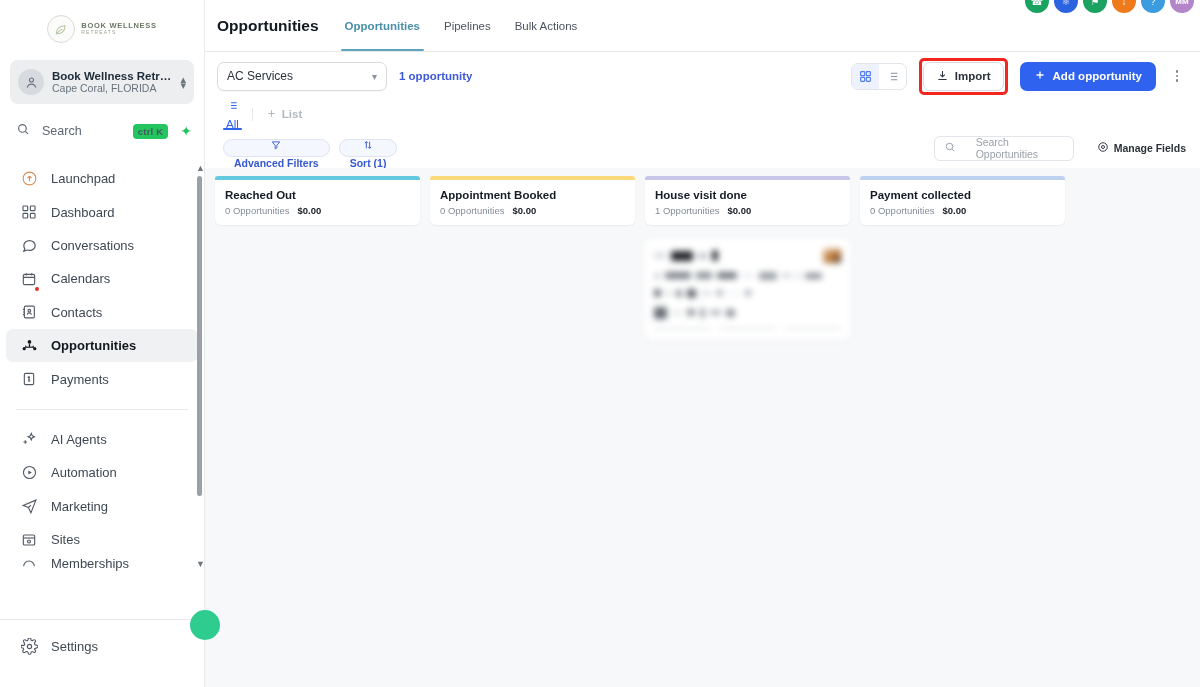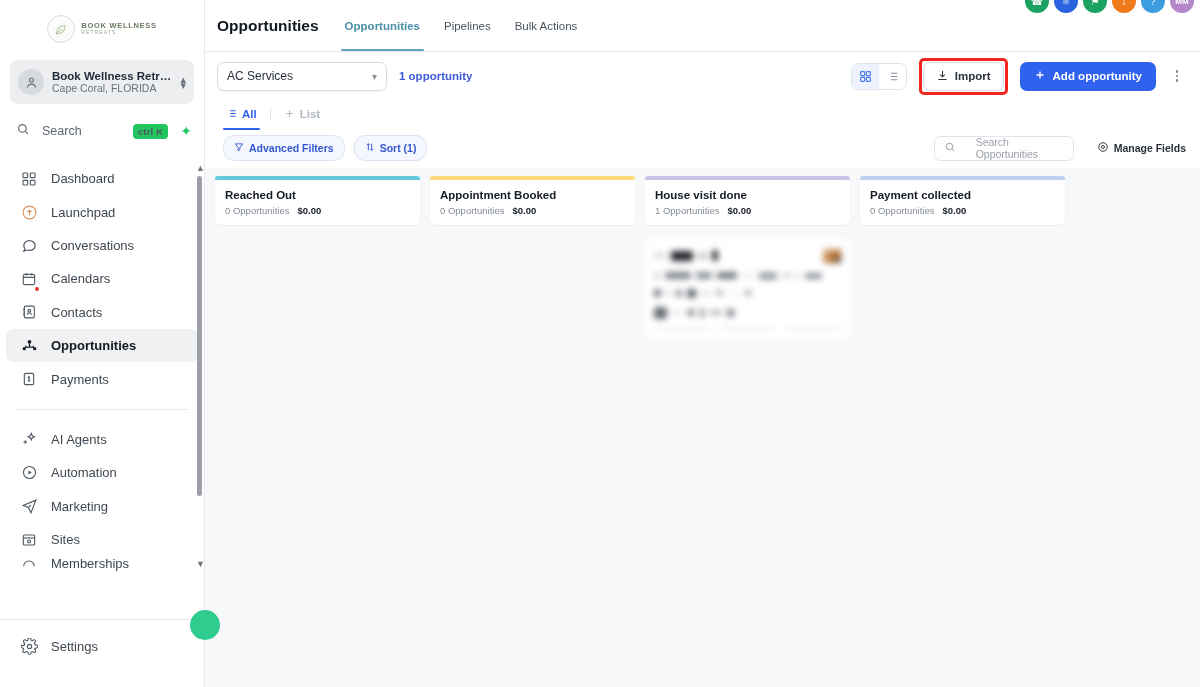--- a/index.html
+++ b/index.html
@@ -125,30 +125,30 @@
   .btn-add {
     height:29px; border:none; border-radius:7px; background:#2f62ef;
     display:flex; align-items:center; gap:7px; padding:0 14px;
     font-size:11.5px; font-weight:700; color:#fff; cursor:pointer;
   }
   .kebab { width:18px; display:flex; flex-direction:column; align-items:center; gap:2px; cursor:pointer; padding:4px 0; }
   .kebab i { width:2.5px; height:2.5px; border-radius:50%; background:#7b838c; display:block; }
 
   .subtabs { height:28px; display:flex; align-items:center; gap:6px; padding:0 18px; }
   .stab { display:flex; align-items:center; gap:5px; font-size:11.5px; cursor:pointer; position:relative; height:28px; padding:0 3px;font-weight:bold; }
-  .stab.active { color:#2f62ef; font-weight:700; }
+  .stab.active { color:#2f62ef; font-weight:400;flex-direction:column; }
   .stab.active:after { content:""; position:absolute; left:0; right:0; bottom:-2px; height:2.5px; background:#2f62ef; border-radius:2px; }
   .stab.muted { color:#b3b9c0; }
   .stab-div { width:1px; height:13px; background:#e3e6ea; margin:0 4px; }
 
   .filterbar { height:40px; display:flex; align-items:center; padding:0 14px 0 18px; gap:9px; }
   .chip {
-    height:26px; border:1px solid #dfe3f3; background:#f5f7ff; border-radius:11px;
+    height:18px; border:1px solid #dfe3f3; background:#f5f7ff; border-radius:11px;
     display:flex; align-items:center; gap:5px; padding:0 10px;
-    font-size:10.5px; font-weight:700; color:#3558cf; cursor:pointer;
+    font-size:10.5px; font-weight:700; color:#3558cf; cursor:pointer;flex-direction:column;
   }
   .fb-spacer { flex:1; }
   .search-opps {
     width:140px; height:25px; border:1px solid #e1e4e8; background:#fff; border-radius:6px;
     display:flex; align-items:center; gap:20px; padding:0 9px; cursor:text;
   }
   .search-opps span { font-size:10.5px; color:#9aa1a9; }
   .manage-fields { display:flex; align-items:center; gap:5px; font-size:10.5px; font-weight:700; color:#2b323a; cursor:pointer; margin-left:14px; }
 
   
@@ -227,38 +227,38 @@
         <span class="search-ph">Search</span>
         <span class="kbd">ctrl K</span>
       </div>
       <span class="spark">✦</span>
     </div>
 
     <nav class="nav">
 
       <div class="nav-item">
         <span class="ico">
+          <svg width="17" height="17" viewBox="0 0 24 24" fill="none" stroke="#d98c54" stroke-width="1.5">
+            <circle cx="12" cy="12" r="9"></circle>
+              <path d="M12 16V8.5M12 8.5l-3 3M12 8.5l3 3"></path>
+          </svg>
+        </span>
+        <span>Launchpad</span>
+      </div>
+
+      <div class="nav-item">
+        <span class="ico">
           <svg width="16" height="16" viewBox="0 0 24 24" fill="none" stroke="currentColor" stroke-width="1.7">
             <rect x="3" y="3" width="7" height="7" rx="1"></rect>
               <rect x="14" y="3" width="7" height="7" rx="1"></rect>
             <rect x="3" y="14" width="7" height="7" rx="1"></rect>
               <rect x="14" y="14" width="7" height="7" rx="1"></rect>
           </svg>
         </span>
         <span>Dashboard</span>
-      </div>
-
-      <div class="nav-item">
-        <span class="ico">
-          <svg width="17" height="17" viewBox="0 0 24 24" fill="none" stroke="#d98c54" stroke-width="1.5">
-            <circle cx="12" cy="12" r="9"></circle>
-              <path d="M12 16V8.5M12 8.5l-3 3M12 8.5l3 3"></path>
-          </svg>
-        </span>
-        <span>Launchpad</span>
       </div>
 
       <div class="nav-item">
         <span class="ico">
           <svg width="17" height="17" viewBox="0 0 24 24" fill="none" stroke="currentColor" stroke-width="1.7">
             <path d="M20 12c0 4-3.6 7-8 7-1.2 0-2.3-.2-3.3-.6L4 20l1.4-3.4C4.5 15.4 4 13.8 4 12c0-4 3.6-7 8-7s8 3 8 7z"></path>
           </svg>
         </span>
         <span>Conversations</span>
       </div>

